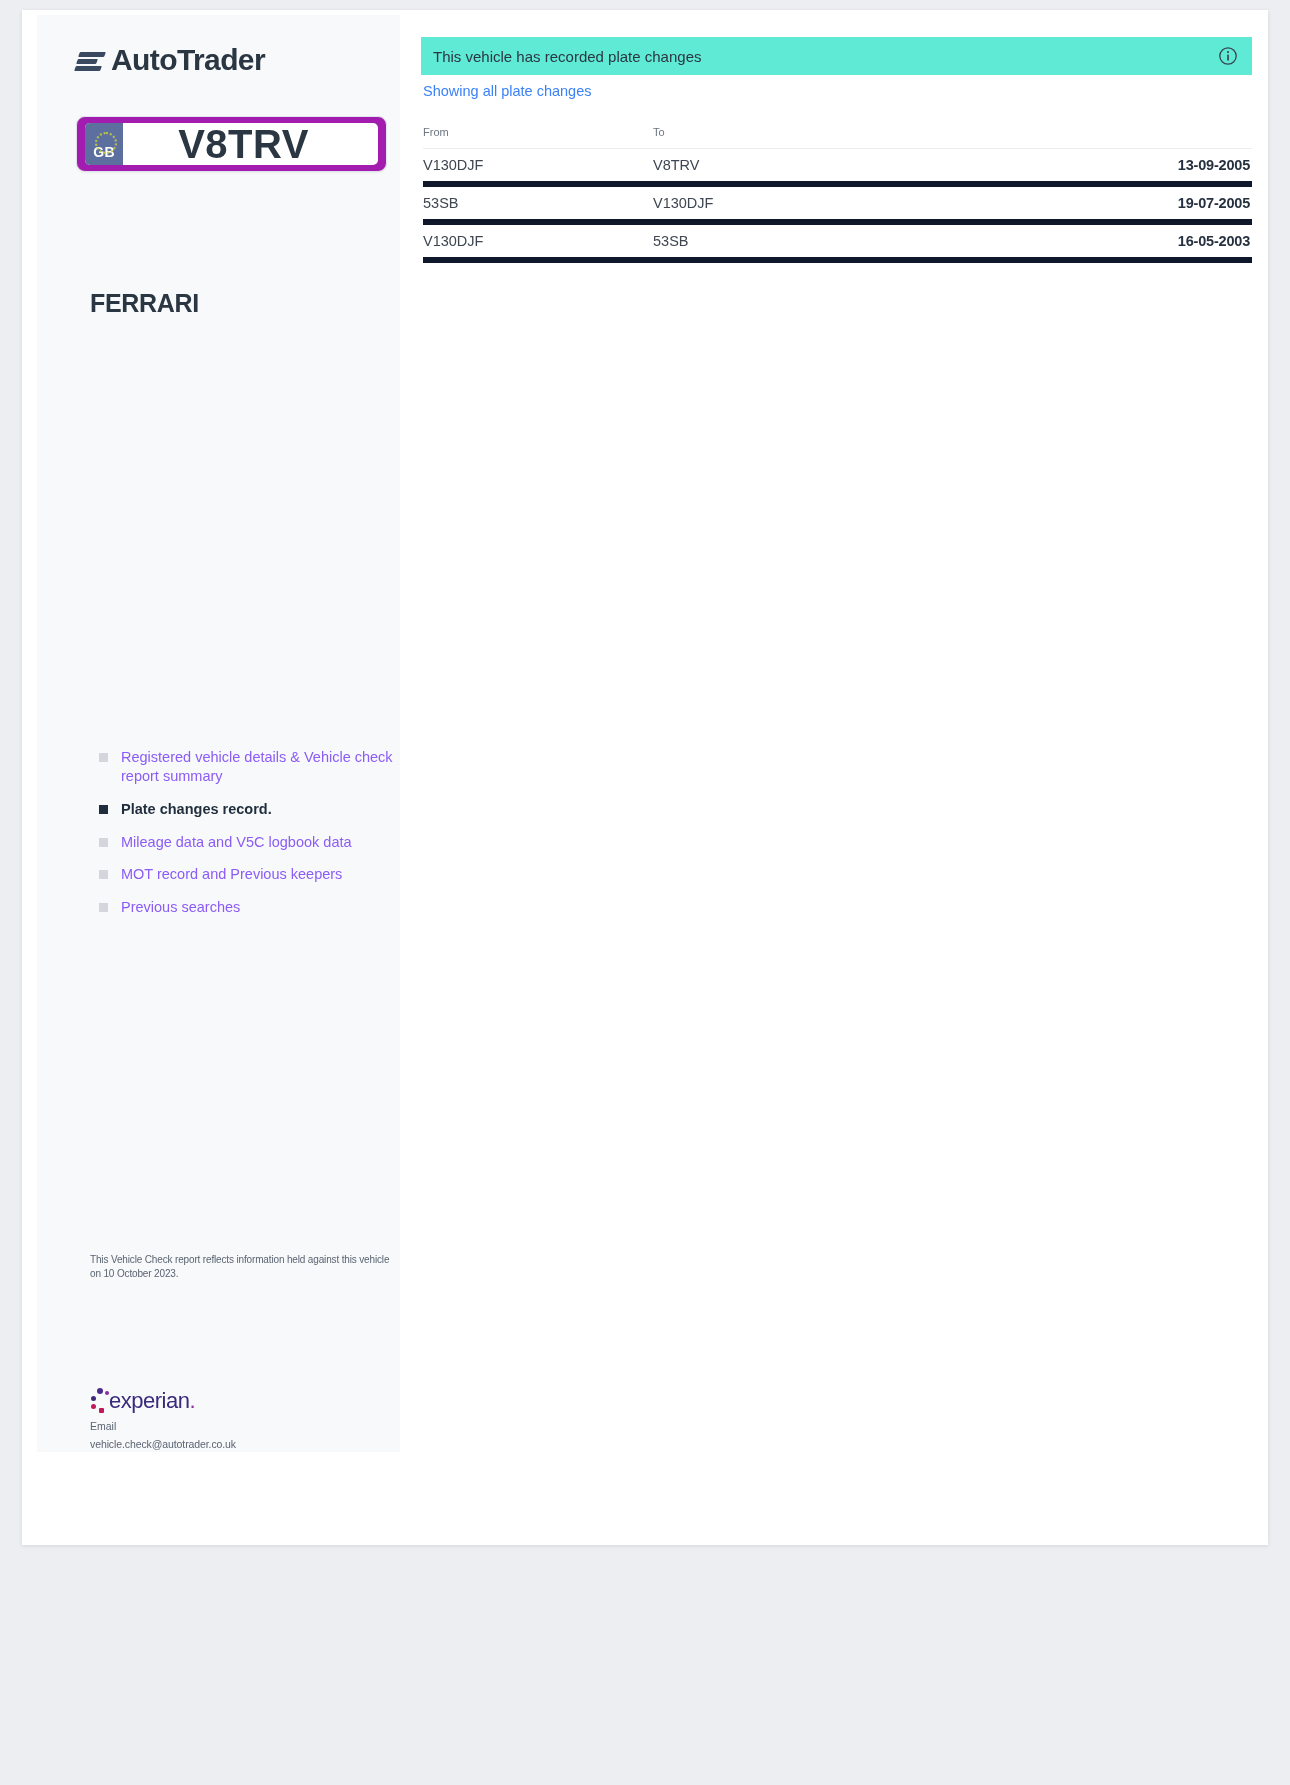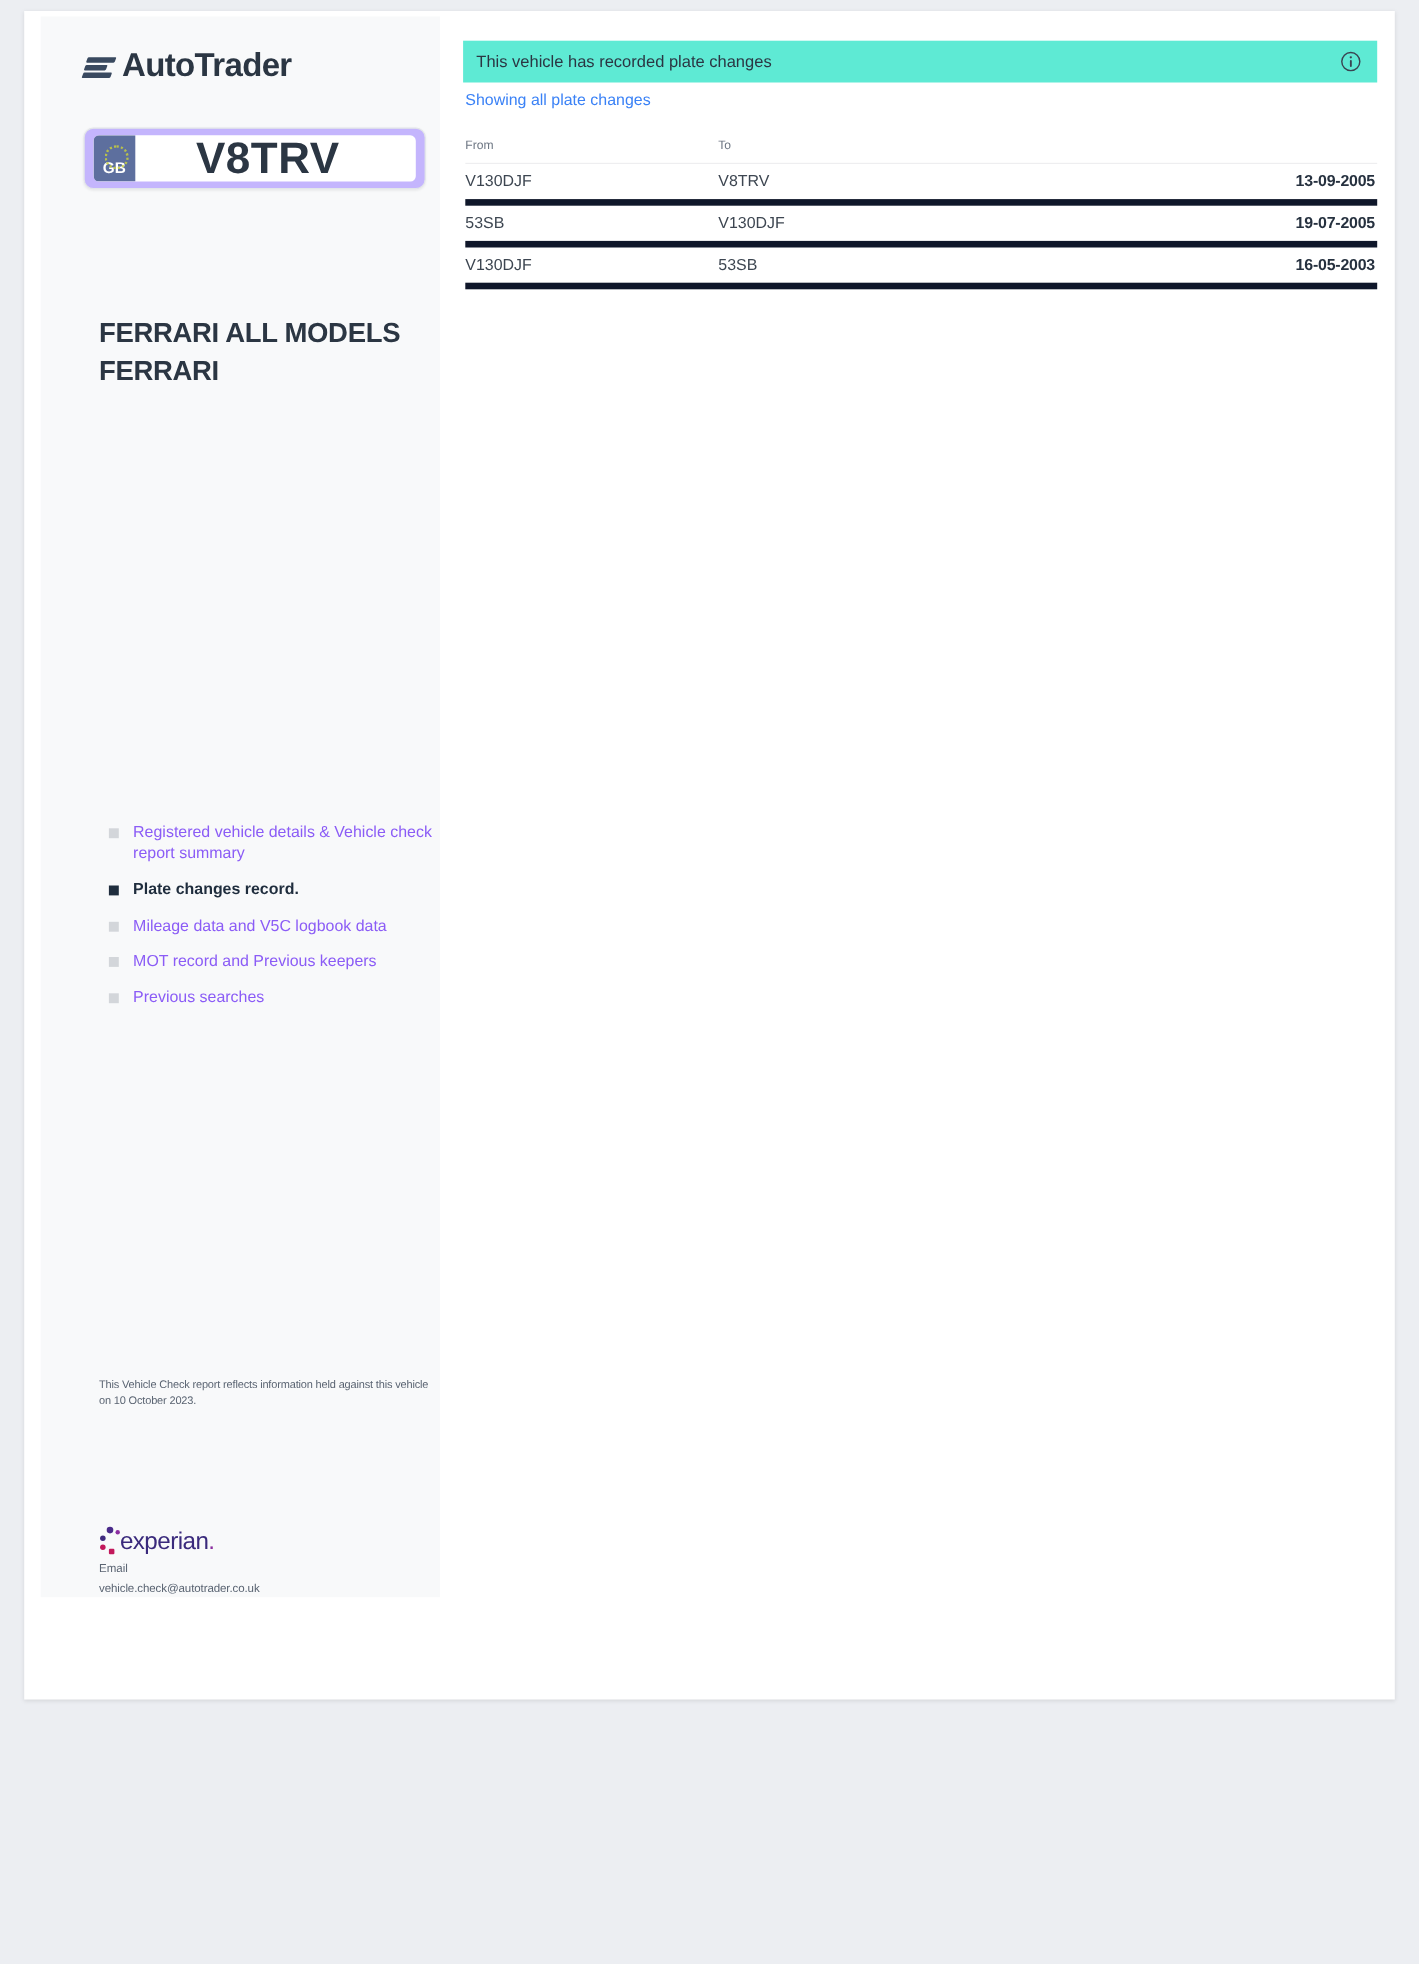--- a/index.html
+++ b/index.html
@@ -64,21 +64,21 @@
     color: #2b3643;
     letter-spacing: -0.6px;
   }
 
   .plate-wrap {
     position: absolute;
     left: 39px;
     top: 101px;
     width: 311px;
     height: 56px;
-    background: #c4b5fd;
+    background: #a21caf;
     border: 1px solid #e2e5e9;
     border-radius: 9px;
     box-shadow: 0 1px 2px rgba(0,0,0,0.06);
     box-sizing: border-box;
   }
   .plate {
     position: absolute;
     left: 8px;
     top: 6px;
     right: 8px;
@@ -360,21 +360,20 @@
         <div class="plate-gb">
           <span class="plate-stars"></span>
           <span>GB</span>
         </div>
         <div class="plate-number">V8TRV</div>
       </div>
     </div>
 
 
     <div class="vehicle-title">
-      <div>FERRARI ALL MODELS</div>
       <div>FERRARI</div>
     </div>
 
     <div class="nav">
       <div class="nav-item">
         <span class="bullet"></span>
         <span>Registered vehicle details &amp; Vehicle check report summary</span>
       </div>
       <div class="nav-item active">
         <span class="bullet"></span>

